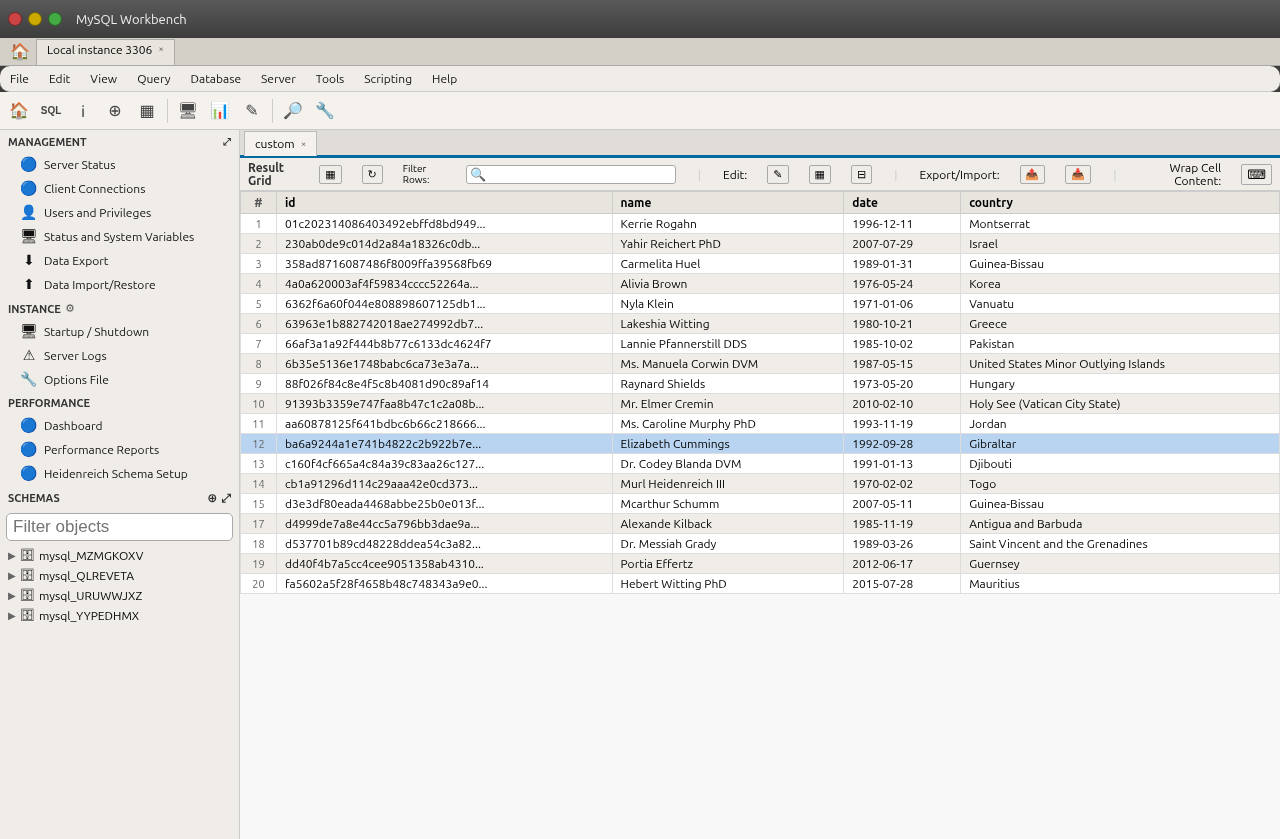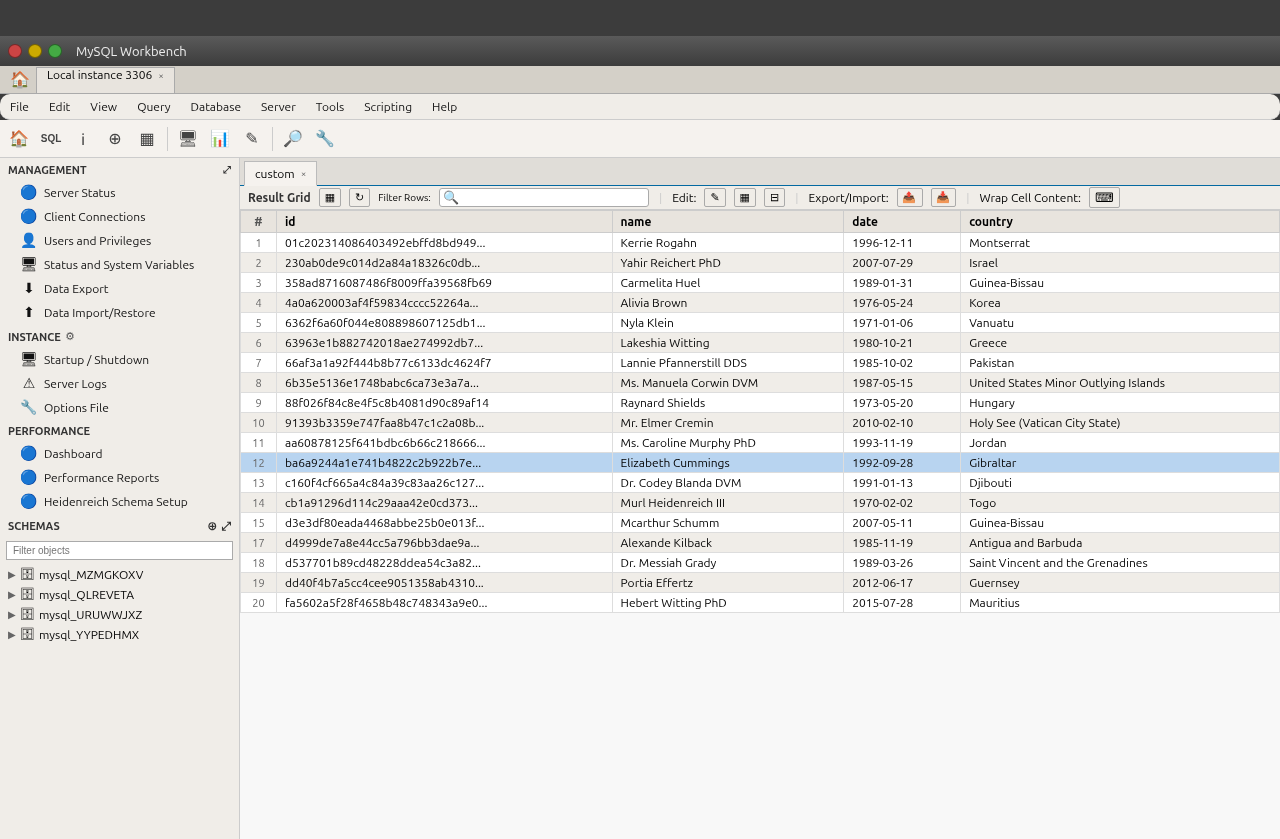--- a/index.html
+++ b/index.html
@@ -1,26 +1,25 @@
 <!DOCTYPE html>
 <html><head>
   <meta charset="utf-8">
   <style>
     * { margin: 0; padding: 0; box-sizing: border-box; }
     body { font-family: Ubuntu, 'DejaVu Sans', Arial, sans-serif; font-size: 12px; background: #3c3c3c; color: #000; }
 
     
     #titlebar {
       background: linear-gradient(to bottom, #5a5a5a, #3c3c3c);
-      height: 30px;
+      height: 38px;
       display: flex;
       align-items: center;
       padding: 0 8px;
       gap: 6px;
-      margin-top: 36px;
     }
     .titlebar-btn {
       width: 14px; height: 14px; border-radius: 50%; border: 1px solid rgba(0,0,0,0.4);
       display: inline-block;
     }
     .btn-close { background: #cc4444; }
     .btn-min { background: #ccaa00; }
     .btn-max { background: #44aa44; }
     #titlebar-title { color: #eee; font-size: 13px; margin-left: 8px; }
 
@@ -30,24 +29,24 @@
       border-bottom: 1px solid #aaa;
       display: flex;
       align-items: center;
       height: 28px;
       padding: 0 4px;
     }
     .tab {
       background: #e8e4de;
       border: 1px solid #aaa;
       border-bottom: none;
-      padding: 12px 10px;
-      font-size: 12px;
-      display: flex;
-      align-items: flex-end;
+      padding: 3px 10px;
+      font-size: 12px;
+      display: flex;
+      align-items: flex-start;
       gap: 6px;
       cursor: pointer;
       height: 26px;
     }
     .tab-close { font-size: 10px; color: #666; cursor: pointer; }
 
     
     #menubar {
       background: #f0ede8;
       border-bottom: 1px solid #ccc;
@@ -125,22 +124,22 @@
     .instance-header { display: flex; align-items: flex-end; gap: 4px; }
 
     
     .schemas-filter {
       padding: 4px 6px;
     }
     .schemas-filter input {
       width: 100%;
       padding: 3px 6px;
       border: 1px solid #aaa;
-      border-radius: 0;
-      font-size: 10px;
+      border-radius: 5px;
+      font-size: 17px;
     }
     .schema-item {
       display: flex;
       align-items: center;
       padding: 3px 8px;
       cursor: pointer;
       gap: 4px;
       font-size: 12px;
     }
     .schema-arrow { font-size: 10px; color: #666; }
@@ -151,21 +150,21 @@
       flex: 1;
       background: #f8f8f8;
       display: flex;
       flex-direction: column;
       overflow: hidden;
     }
 
     
     #query-tabbar {
       background: #e0ddd8;
-      border-bottom: 1px solid #0369a1;
+      border-bottom: 3px solid #0369a1;
       display: flex;
       align-items: flex-end;
       height: 28px;
       padding: 0 4px;
     }
     .query-tab {
       background: #f5f2ee;
       border: 1px solid #bbb;
       border-bottom: 1px solid #f5f2ee;
       padding: 3px 10px;
@@ -179,22 +178,22 @@
     }
     .query-tab-close { font-size: 10px; color: #666; cursor: pointer; }
 
     
     #result-toolbar {
       background: #f0ede8;
       border-bottom: 1px solid #ccc;
       padding: 4px 8px;
       display: flex;
       align-items: center;
-      gap: 8px;
-      height: 24px;
+      gap: 20px;
+      height: 33px;
     }
     .result-toolbar-label { font-size: 12px; font-weight: bold; color: #333; }
     .result-toolbar-btn {
       background: transparent;
       border: 1px solid #aaa;
       padding: 2px 5px;
       cursor: pointer;
       font-size: 11px;
       border-radius: 2px;
       display: flex; align-items: center; gap: 3px;
@@ -418,21 +417,21 @@
       <span style="color:#ccc;margin:0 2px;">|</span>
       <span style="font-size:12px;">Edit:</span>
       <button class="result-toolbar-btn">✎</button>
       <button class="result-toolbar-btn">▦</button>
       <button class="result-toolbar-btn">⊟</button>
       <span style="color:#ccc;margin:0 2px;">|</span>
       <span style="font-size:12px;">Export/Import:</span>
       <button class="result-toolbar-btn">📤</button>
       <button class="result-toolbar-btn">📥</button>
       <span style="color:#ccc;margin:0 2px;">|</span>
-      <span style="font-size:12px;">Wrap Cell Content:</span>
+      <span style="font-size:12px;text-align:right;">Wrap Cell Content:</span>
       <button class="result-toolbar-btn">
         <span class="wrap-icon">⌨</span>
       </button>
     </div>
 
     <div id="table-container">
       <table>
         <thead>
           <tr>
             <th>#</th>

